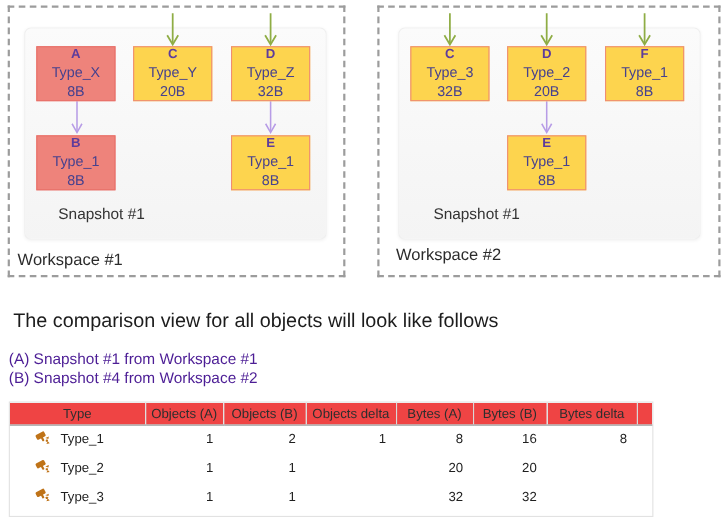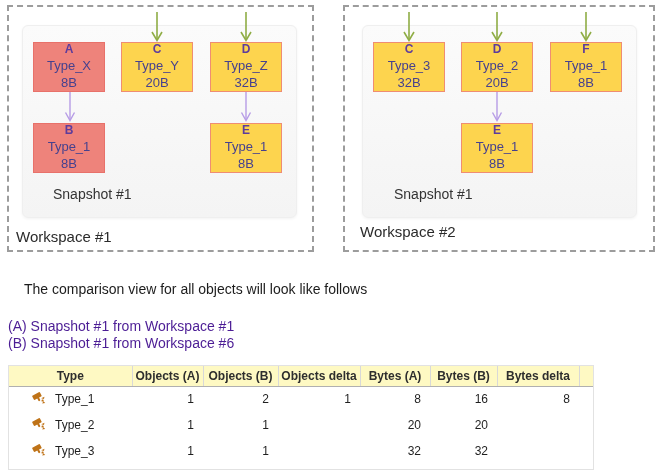--- a/index.html
+++ b/index.html
@@ -32,31 +32,31 @@
   .node .letter { font-size:12px; font-weight:bold; color:#5e3c9c; }
   .node .tname, .node .tsize { font-size:13px; color:#46418e; }
   .node.yellow { background:#fdd44e; border-color:#ef8d72; }
   .node.red    { background:#ee837b; border-color:#e8716a; }
 
   
   .arrow { position:absolute; width:16px; height:32px; }
   .arrow svg { display:block; }
 
   
-  .intro-title { position:absolute; left:24px; top:281px; font-size:14px; color:#1c1c1c; }
+  .intro-title { position:absolute; left:12px; top:281px; font-size:18px; color:#1c1c1c; }
   .note { position:absolute; left:8px; font-size:14px; color:#4c1d95; }
   #note-a { top:318px; }
   #note-b { top:335px; }
 
   
   .table-wrap { position:absolute; left:8px; top:365px; width:586px; height:105px;
     border:1px solid #e2e2e2; background:#fff; }
   table.cmp { border-collapse:collapse; table-layout:fixed; width:100%; font-size:12px; }
-  table.cmp th { height:20px; font-weight:bold; color:#2e2e2e; 
-    background:#fef9c3; border-right:1px solid #d8d8d8; border-bottom:1px solid #b0b0b0;
+  table.cmp th { height:20px; font-weight:normal; color:#2e2e2e; 
+    background:#ef4444; border-right:1px solid #d8d8d8; border-bottom:1px solid #b0b0b0;
     white-space:nowrap; overflow:hidden; }
   table.cmp th.filler { border-right:none; }
   table.cmp td { height:26px; color:#1f1f1f; text-align:right; padding-right:9px;
     white-space:nowrap; overflow:hidden; }
   table.cmp td.type-cell { text-align:left; padding-left:23px; padding-right:0; }
   .type-cell-inner { display:flex; align-items:center; gap:8px; }
   .type-icon { width:15px; height:14px; flex:0 0 auto; }
 </style>
 </head>
 <body>
@@ -172,21 +172,21 @@
       <span class="letter">E</span>
       <span class="tname">Type_1</span>
       <span class="tsize">8B</span>
     </div>
 
     <div class="workspace-label">Workspace #2</div>
   </div>
 
   <div class="intro-title">The comparison view for all objects will look like follows</div>
   <div class="note" id="note-a">(A) Snapshot #1 from Workspace #1</div>
-  <div class="note" id="note-b">(B) Snapshot #1 from Workspace #6</div>
+  <div class="note" id="note-b">(B) Snapshot #4 from Workspace #2</div>
 
   <div class="table-wrap">
     <table class="cmp">
       <colgroup>
         <col style="width:123px">
           <col style="width:71px">
           <col style="width:75px">
         <col style="width:82px">
           <col style="width:70px">
           <col style="width:67px">

